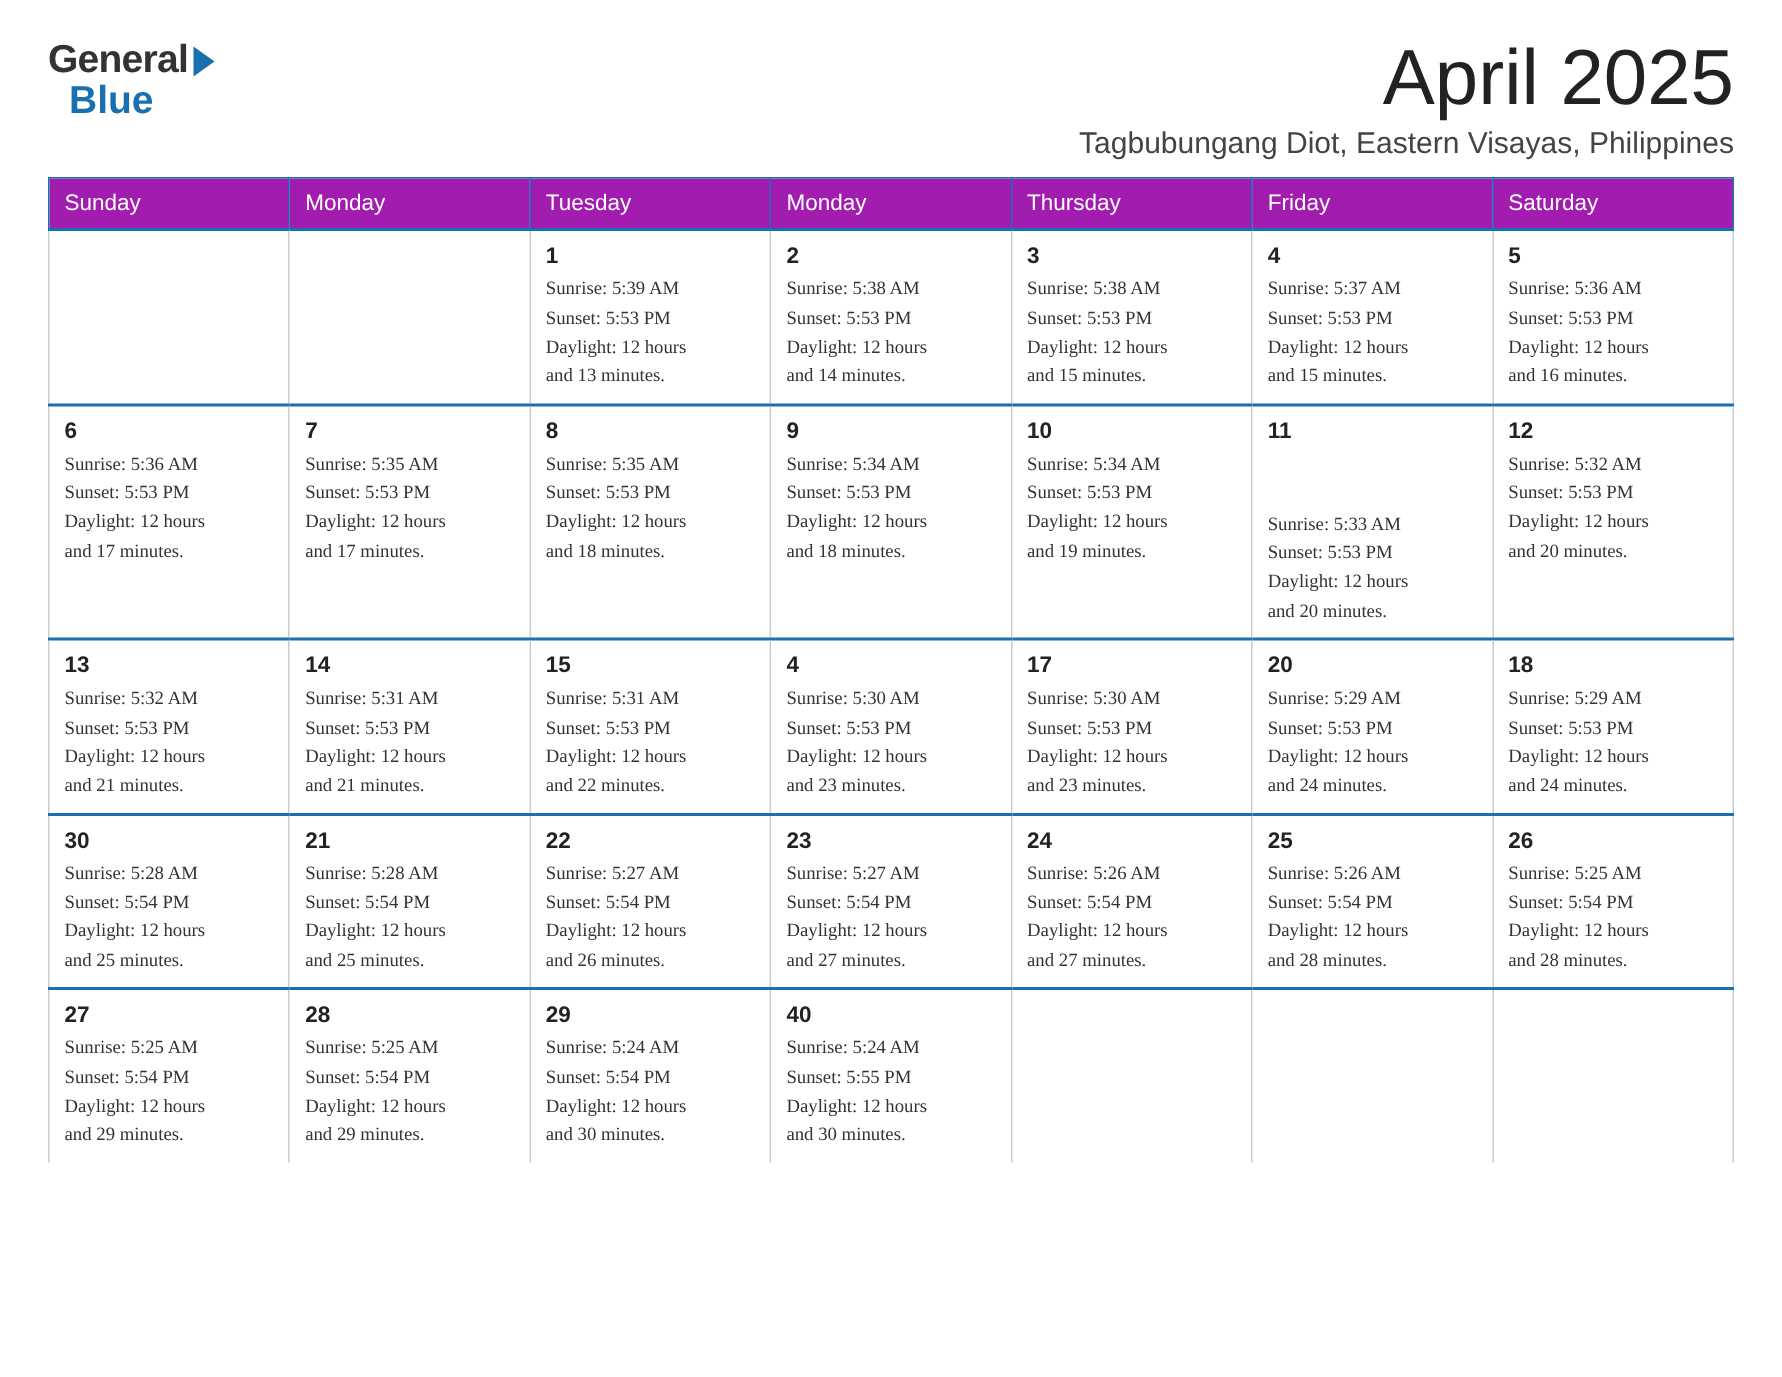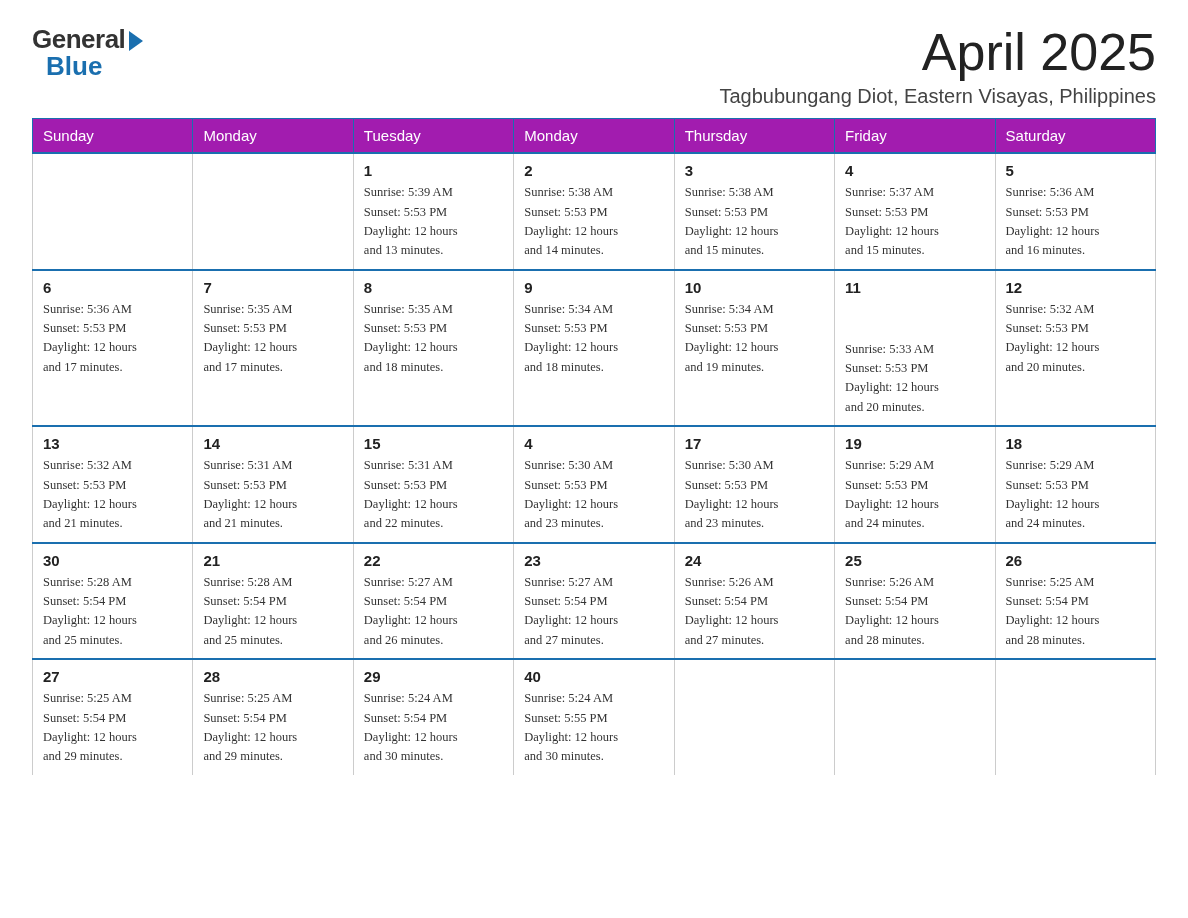--- a/index.html
+++ b/index.html
@@ -262,21 +262,21 @@
 and 23 minutes.</div>
         </td>
         <td>
           <span class="day-num">17</span>
           <div class="day-info" style="white-space: pre-line;">Sunrise: 5:30 AM
 Sunset: 5:53 PM
 Daylight: 12 hours
 and 23 minutes.</div>
         </td>
         <td>
-          <span class="day-num">19</span>
+          <span class="day-num">20</span>
           <div class="day-info" style="white-space: pre-line;">Sunrise: 5:29 AM
 Sunset: 5:53 PM
 Daylight: 12 hours
 and 24 minutes.</div>
         </td>
         <td>
           <span class="day-num">18</span>
           <div class="day-info" style="white-space: pre-line;">Sunrise: 5:29 AM
 Sunset: 5:53 PM
 Daylight: 12 hours

